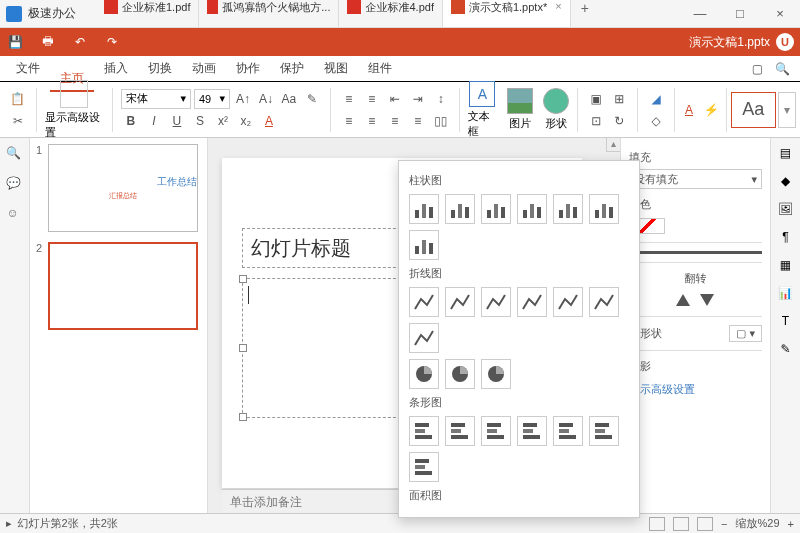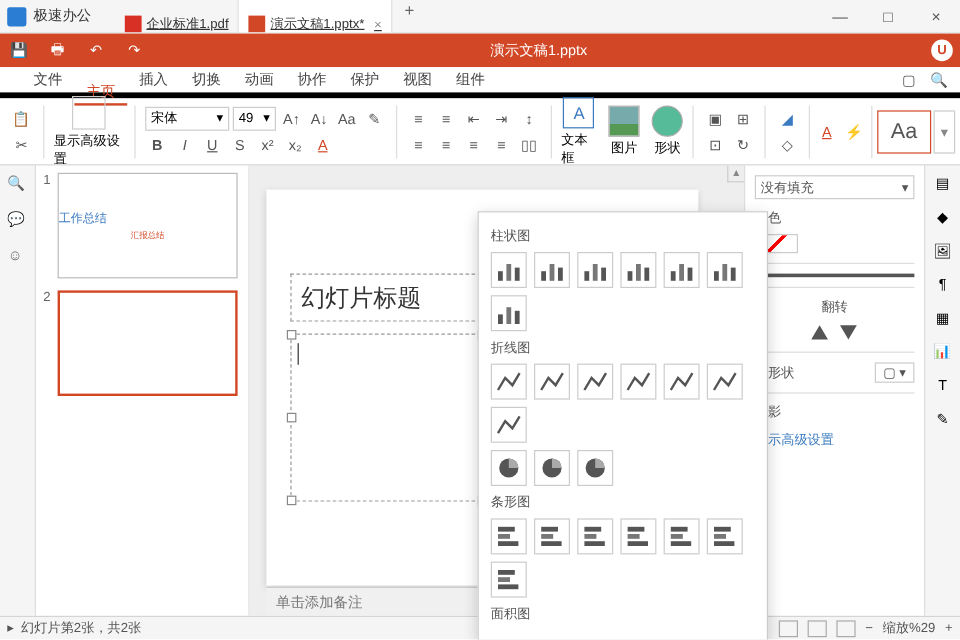--- a/index.html
+++ b/index.html
@@ -3,39 +3,39 @@
 <meta charset="utf-8">
 <style>
 * { margin: 0; padding: 0; box-sizing: border-box; font-family: "Microsoft YaHei", sans-serif; }
 body { width: 800px; height: 533px; background: #fff; overflow: hidden; font-size: 12px; position: relative; }
 
 
 .titlebar { height: 28px; background: #f5f5f5; display: flex; align-items: center; border-bottom: 1px solid #ddd; }
 .titlebar .app-ico { width: 16px; height: 16px; background: #2b7cd3; margin: 0 6px; border-radius: 2px; }
 .titlebar .app-name { font-size: 12px; color: #333; }
 .tab-set { display: flex; margin-left: 20px; height: 100%; }
-.tab-set .ftab { display: flex; align-items: flex-end; padding: 0 8px; border-right: 1px solid #ddd; font-size: 11px; color: #333; gap: 4px; max-width: 140px; overflow: hidden; white-space: nowrap; text-decoration: underline; }
+.tab-set .ftab { display: flex; align-items: flex-start; padding: 0 8px; border-right: 1px solid #ddd; font-size: 11px; color: #333; gap: 4px; max-width: 140px; overflow: hidden; white-space: nowrap; }
 .tab-set .ftab.active { background: #fff; }
 .tab-set .fico { width: 14px; height: 14px; display: inline-block; }
 .fico.pdf { background: #d93025; }
 .fico.ppt { background: #d24726; }
 .ftab .x { margin-left: 4px; color: #888; }
 .newtab { padding: 0 10px; color: #666; font-size: 14px; }
 .win-ctrl { margin-left: auto; display: flex; }
 .win-ctrl div { width: 40px; text-align: center; color: #555; font-size: 13px; }
 
 
 .ribbon-hdr { height: 28px; background: #d24726; display: flex; align-items: center; color: #fff; }
 .ribbon-hdr .ico { width: 20px; height: 20px; margin: 0 6px; display: flex; align-items: center; justify-content: center; }
-.ribbon-title { flex: 1; text-align: center; font-size: 12px; }
+.ribbon-title { flex: 1; text-align: right; font-size: 12px; }
 .ribbon-hdr .right { display: flex; align-items: center; }
 .u-badge { width: 18px; height: 18px; border-radius: 50%; background: #fff; color: #d24726; font-size: 11px; font-weight: bold; display: flex; align-items: center; justify-content: center; margin: 0 6px; }
 
 
-.menu-tabs { height: 26px; background: #fff; display: flex; align-items: center; border-bottom: 5px solid #000000; padding-left: 18px; }
+.menu-tabs { height: 26px; background: #fff; display: flex; align-items: center; border-bottom: 1px solid #000000; padding-left: 6px; }
 .menu-tabs .mt { padding: 0 10px; font-size: 12px; color: #444; height: 100%; display: flex; align-items: center; }
 .menu-tabs .mt.active { color: #d24726; border-bottom: 2px solid #d24726; margin-top: 21px; }
 .menu-tabs .rico { margin-left: auto; display: flex; gap: 12px; padding-right: 10px; color: #555; }
 
 
 .toolbar { height: 56px; background: #fff; border-bottom: 1px solid #ccc; display: flex; align-items: center; padding: 2px 4px; gap: 2px; }
 .tb-grp { display: flex; flex-direction: column; gap: 2px; padding: 0 4px; }
 .tb-row { display: flex; align-items: center; gap: 3px; }
 .tb-btn { width: 20px; height: 20px; display: flex; align-items: center; justify-content: center; color: #555; font-size: 12px; }
 .sep { width: 1px; height: 44px; background: #ddd; margin: 0 2px; }
@@ -51,37 +51,37 @@
 
 .body { display: flex; height: 375px; }
 .left-rail { width: 30px; background: #f5f5f5; border-right: 1px solid #ddd; display: flex; flex-direction: column; align-items: center; padding-top: 8px; gap: 14px; }
 .left-rail .ri { width: 16px; height: 16px; color: #666; }
 
 .thumbs { width: 178px; background: #fff; border-right: 1px solid #ddd; padding: 6px; overflow: hidden; }
 .thumb-item { display: flex; margin-bottom: 10px; }
 .thumb-item .num { width: 12px; font-size: 11px; color: #666; }
 .thumb-item .slide-t { width: 150px; height: 88px; border: 1px solid #bbb; background: #fff; position: relative; }
 .thumb-item.sel .slide-t { border: 2px solid #d24726; }
-.slide-t .title-prev { position: absolute; top: 30px; width: 100%; text-align: left; font-size: 10px; color: #3a7ac0; }
+.slide-t .title-prev { position: absolute; top: 30px; width: 100%; text-align: right; font-size: 10px; color: #3a7ac0; }
 .slide-t .sub-prev { position: absolute; top: 46px; width: 100%; text-align: center; font-size: 7px; color: #d24726; }
 
 .editor { flex: 1; background: #eee; position: relative; overflow: hidden; }
 .canvas { position: absolute; left: 14px; top: 20px; width: 360px; height: 330px; background: #fff; box-shadow: 0 2px 6px rgba(0,0,0,0.15); }
 .txt-box { position: absolute; border: 1px dashed #999; }
 .title-box { left: 20px; top: 70px; width: 320px; height: 40px; padding: 6px 8px; font-size: 20px; color: #333; }
 .content-box { left: 20px; top: 120px; width: 320px; height: 140px; }
 .handle { width: 8px; height: 8px; background: #fff; border: 1px solid #888; position: absolute; }
 .cursor-l { position: absolute; left: 26px; top: 128px; width: 1px; height: 18px; background: #333; }
 .float-tools { position: absolute; right: 12px; top: 160px; display: flex; flex-direction: column; gap: 8px; }
 .float-tools .ft { width: 26px; height: 26px; background: #fff; border: 1px solid #ddd; border-radius: 3px; display: flex; align-items: center; justify-content: center; color: #888; }
 .scroll-ind { position: absolute; right: 0; top: 0; width: 14px; height: 14px; border-left: 1px solid #ccc; border-bottom: 1px solid #ccc; color: #888; font-size: 10px; text-align: center; }
 .notes-bar { position: absolute; left: 14px; bottom: 0; width: 360px; height: 24px; background: #f0f0f0; border-top: 1px solid #ccc; padding: 4px 8px; font-size: 12px; color: #777; }
 
 
-.chart-popup { position: absolute; left: 398px; top: 176px; width: 242px; height: 358px; background: #fff; border: 1px solid #ccc; box-shadow: 0 4px 12px rgba(0,0,0,0.2); padding: 8px 10px; z-index: 50; overflow: hidden; }
+.chart-popup { position: absolute; left: 398px; top: 160px; width: 242px; height: 358px; background: #fff; border: 1px solid #ccc; box-shadow: 0 4px 12px rgba(0,0,0,0.2); padding: 8px 10px; z-index: 50; overflow: hidden; }
 .cp-sec-title { font-size: 11px; color: #555; margin: 4px 0 6px; }
 .cp-row { display: flex; gap: 6px; margin-bottom: 6px; flex-wrap: wrap; }
 .cp-item { width: 30px; height: 30px; border: 1px solid #ccc; background: #fff; display: flex; align-items: center; justify-content: center; }
 .cp-item svg { width: 22px; height: 22px; }
 
 
 .right-panel { width: 150px; background: #fff; border-left: 1px solid #ddd; padding: 8px; font-size: 11px; color: #555; }
 .rp-label { margin: 4px 0; }
 .rp-sel { width: 100%; height: 20px; border: 1px solid #ccc; padding: 0 4px; display: flex; align-items: center; justify-content: space-between; margin-bottom: 8px; }
 .rp-color { width: 36px; height: 16px; border: 1px solid #ccc; background: linear-gradient(135deg, #fff 45%, red 45%, red 55%, #fff 55%); }
@@ -101,20 +101,28 @@
 </head>
 <body>
 
 <div class="titlebar">
   <div class="app-ico"></div>
   <div class="app-name">极速办公</div>
   <div class="tab-set">
     <div class="ftab">
         <span class="fico pdf"></span>
         <span>企业标准1.pdf</span>
+      </div>
+    <div class="ftab">
+        <span class="fico pdf"></span>
+        <span>孤鸿寡鹄个火锅地方...</span>
+      </div>
+    <div class="ftab">
+        <span class="fico pdf"></span>
+        <span>企业标准4.pdf</span>
       </div>
     <div class="ftab active">
         <span class="fico ppt"></span>
         <span>演示文稿1.pptx*</span>
         <span class="x">×</span>
       </div>
     <div class="newtab">+</div>
   </div>
   <div class="win-ctrl">
     <div>—</div>
@@ -302,20 +310,21 @@
       <div class="cursor-l"></div>
       <div class="float-tools">
         <div class="ft">▦</div>
         <div class="ft">🖼</div>
       </div>
     </div>
     <div class="notes-bar"><span>单击添加备注</span></div>
   </div>
 
   <div class="right-panel">
+    <div class="rp-label">填充</div>
     <div class="rp-sel">
         <span>没有填充</span>
         <span>▾</span>
       </div>
     <div class="rp-label">颜色</div>
     <div class="rp-row">
         <div class="rp-color"></div>
       </div>
     <div style="height:1px;background:#ddd;margin:8px 0"></div>
     <div style="height:3px;background:#555;margin:8px 0"></div>

